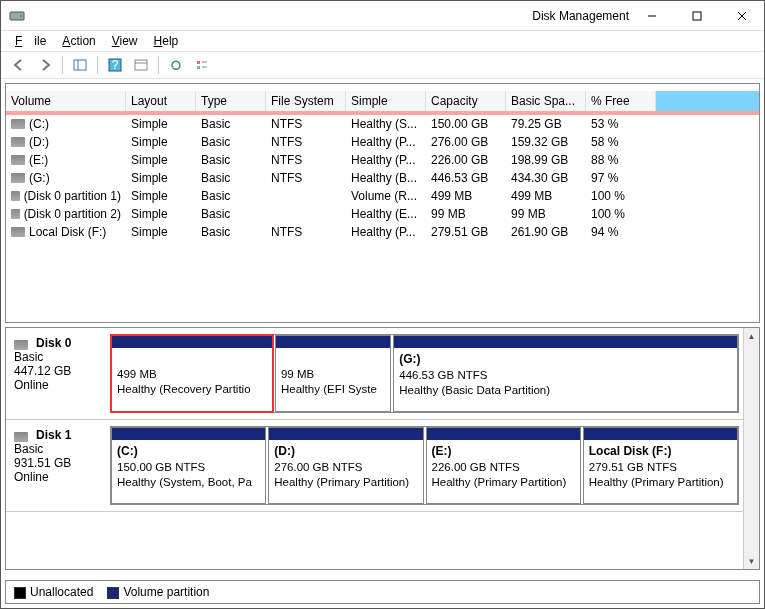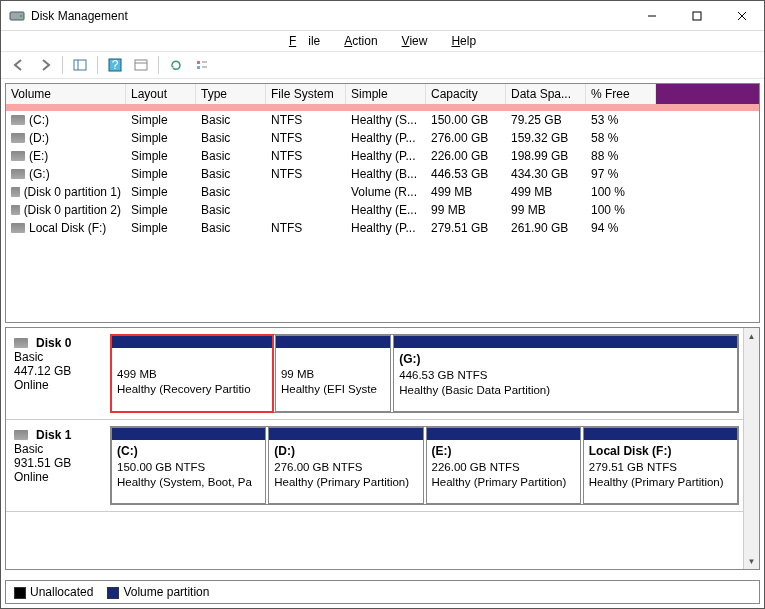--- a/index.html
+++ b/index.html
@@ -1,48 +1,48 @@
 <!DOCTYPE html>
 <html><head>
 <meta charset="utf-8">
 <style>
 * { box-sizing: border-box; font-family: "Segoe UI", Tahoma, sans-serif; font-size: 12px; }
 body { margin: 0; background: #fff; }
 .window { width: 765px; height: 609px; border: 1px solid #555; display: flex; flex-direction: column; background: #fff; }
-.titlebar { height: 30px; display: flex; align-items: center; padding: 0 0 0 8px; border-bottom: 1px solid #ddd; }
+.titlebar { height: 30px; display: flex; align-items: center; padding: 0 0 0 8px; border-bottom: 1px solid #ddd; text-align: right; }
 .titlebar .icon { width: 16px; height: 16px; margin-right: 6px; }
 .titlebar .title { flex: 1; font-size: 12px; }
 .titlebar .ctl { width: 45px; height: 29px; display: flex; align-items: center; justify-content: center; }
 .titlebar .ctl svg { width: 10px; height: 10px; }
-.menubar { height: 20px; display: flex; align-items: center; padding: 0 8px; gap: 12px; justify-content: center; }
+.menubar { height: 20px; display: flex; align-items: center; padding: 0 8px; gap: 4px; }
 .menubar span { padding: 2px 6px; }
 .menubar span u { text-decoration: underline; }
 .toolbar { height: 28px; display: flex; align-items: center; padding: 0 6px; gap: 2px; border-top: 1px solid #e5e5e5; border-bottom: 1px solid #e5e5e5; }
 .toolbar .tb { width: 24px; height: 22px; display: flex; align-items: center; justify-content: center; }
 .toolbar .sep { width: 1px; height: 18px; background: #ccc; margin: 0 3px; }
 .content { flex: 1; display: flex; flex-direction: column; padding: 4px; min-height: 0; }
 .pane { border: 1px solid #888; background: #fff; }
 .top-pane { flex: 0 0 240px; overflow: hidden; display: flex; flex-direction: column; }
-.table-head { display: flex; background: #701a75; border-bottom: 7px solid #fca5a5; }
+.table-head { display: flex; background: #7dd3fc; border-bottom: 4px solid #fca5a5; margin-top: 7px; }
 .table-head .th { padding: 3px 5px; border-right: 1px solid #e0e0e0; overflow: hidden; white-space: nowrap; text-overflow: ellipsis; background: #f7f7f7; }
 .table-body { flex: 1; overflow: hidden; }
 .table-body .tr { display: flex; padding: 1px 0; }
 .table-body .td { padding: 1px 5px; overflow: hidden; white-space: nowrap; text-overflow: ellipsis; display: flex; align-items: center; }
 .vol-icon { width: 14px; height: 10px; margin-right: 4px; background: linear-gradient(#888,#aaa); border-radius: 1px; display:inline-block; }
 .col-0 { width: 120px; } .col-1 { width: 70px; } .col-2 { width: 70px; } .col-3 { width: 80px; }
 .col-4 { width: 80px; } .col-5 { width: 80px; } .col-6 { width: 80px; } .col-7 { width: 70px; }
 .mid-gap { height: 4px; }
 .bottom-pane { flex: 1; overflow: hidden; position: relative; display: flex; }
 .disk-list { flex: 1; overflow: hidden; }
 .scrollbar { width: 16px; background: #f0f0f0; border-left: 1px solid #ccc; display:flex; flex-direction:column; }
 .scrollbar .arrow { height:16px; display:flex; align-items:center; justify-content:center; color:#555; font-size:8px; }
 .scrollbar .track { flex:1; }
 .disk-row { display: flex; border-bottom: 1px solid #ccc; padding: 6px 4px; gap: 4px; height: 92px; }
 .disk-info { width: 96px; padding: 2px 4px; }
-.disk-info .dname { font-weight: bold; display:flex; align-items:center; gap:4px; }
+.disk-info .dname { font-weight: bold; display:flex; align-items:flex-end; gap:4px; }
 .disk-graphic { flex: 1; display: flex; gap: 2px; border: 1px solid #888; padding: 0; }
 .part { border: 1px solid #888; display: flex; flex-direction: column; overflow: hidden; min-width: 0; }
 .part .bar { height: 12px; background: #182878; }
 .part .plabel { padding: 3px 5px; font-size: 11.5px; line-height: 1.35; overflow: hidden; }
 .part .plabel b { font-weight: bold; }
 .highlight { outline: 2px solid #e33; outline-offset: -1px; }
 .legend { border: 1px solid #888; border-top: 1px solid #888; height: 24px; display: flex; align-items: center; padding: 0 8px; gap: 14px; margin-top: 10px; }
 .legend .sw { width: 12px; height: 12px; border:1px solid #333; display:inline-block; margin-right:4px; vertical-align:middle; }
 .legend .sw.unalloc { background:#000; }
 .legend .sw.primary { background:#182878; }
@@ -134,21 +134,21 @@
 
   <div class="content">
     <div class="pane top-pane">
       <div class="table-head">
         <div class="th col-0">Volume</div>
         <div class="th col-1">Layout</div>
         <div class="th col-2">Type</div>
         <div class="th col-3">File System</div>
         <div class="th col-4">Simple</div>
         <div class="th col-5">Capacity</div>
-        <div class="th col-6">Data Spa...</div>
+        <div class="th col-6">Basic Spa...</div>
         <div class="th col-7">% Free</div>
       </div>
       <div class="table-body" id="vol-body">
           <div class="tr">
             <div class="td col-0">
               <span class="vol-icon"></span>
               <span>(C:)</span>
             </div>
             <div class="td col-1">
               <span>Simple</span>

